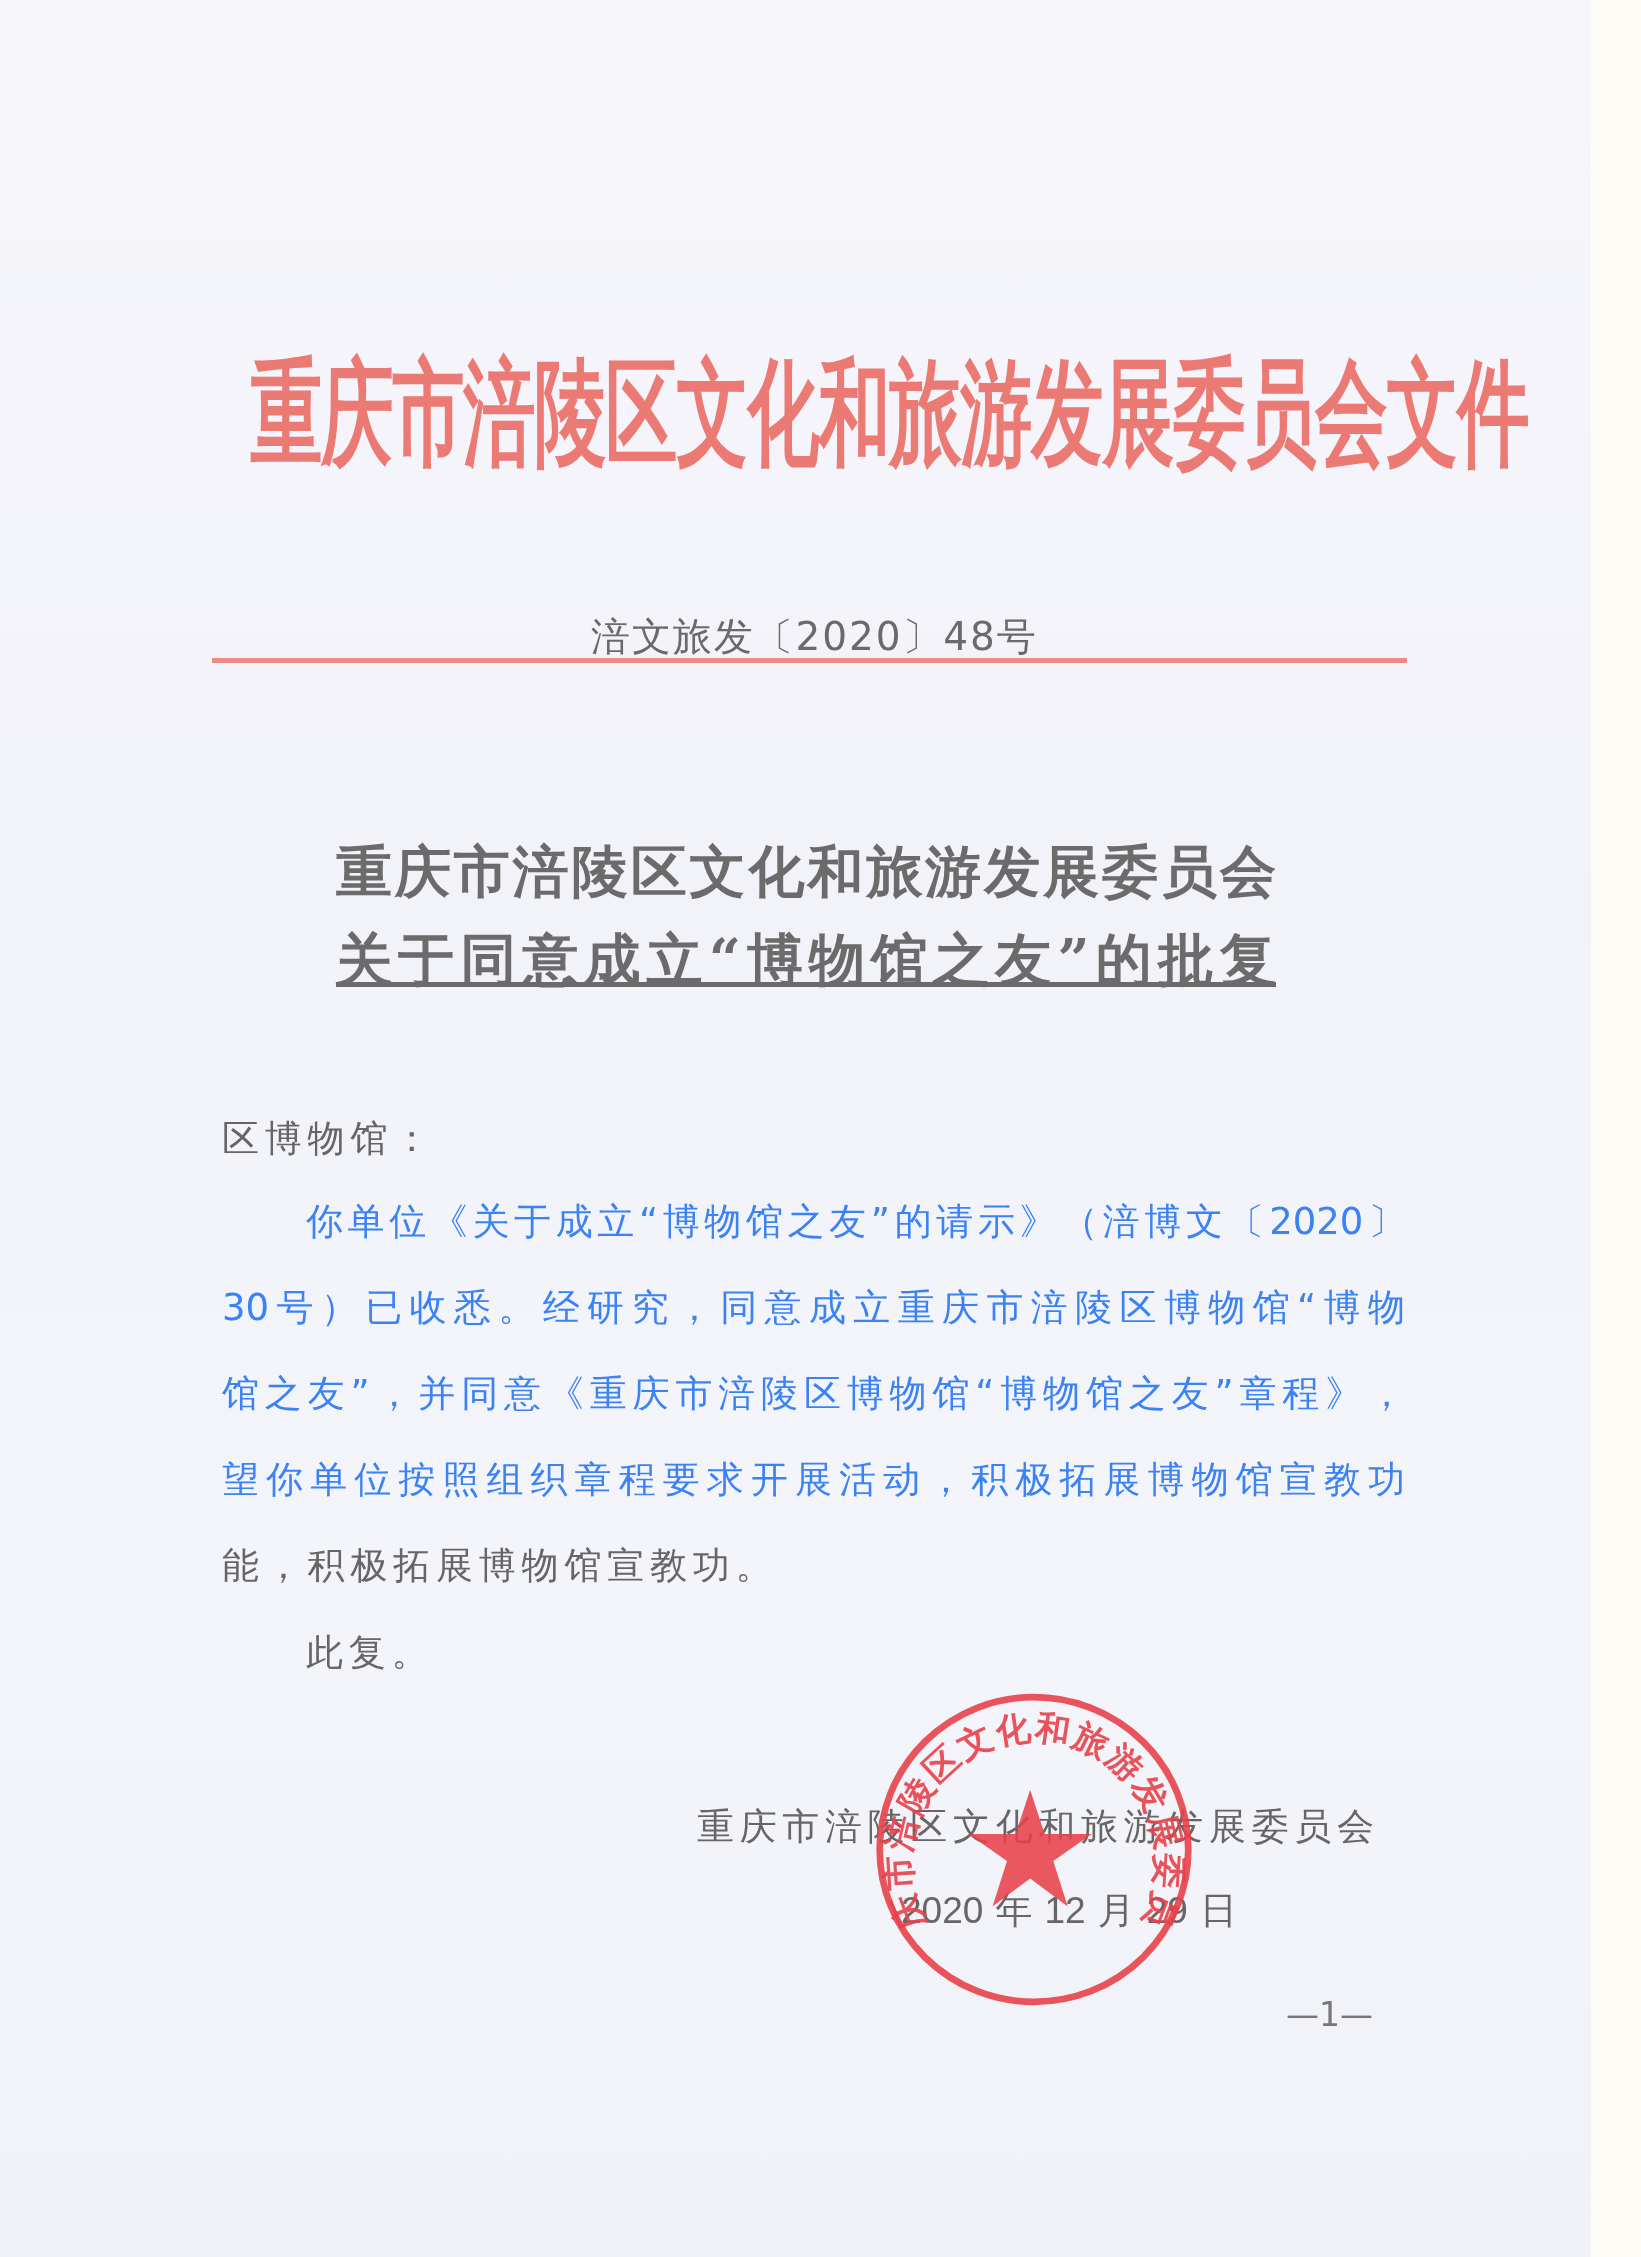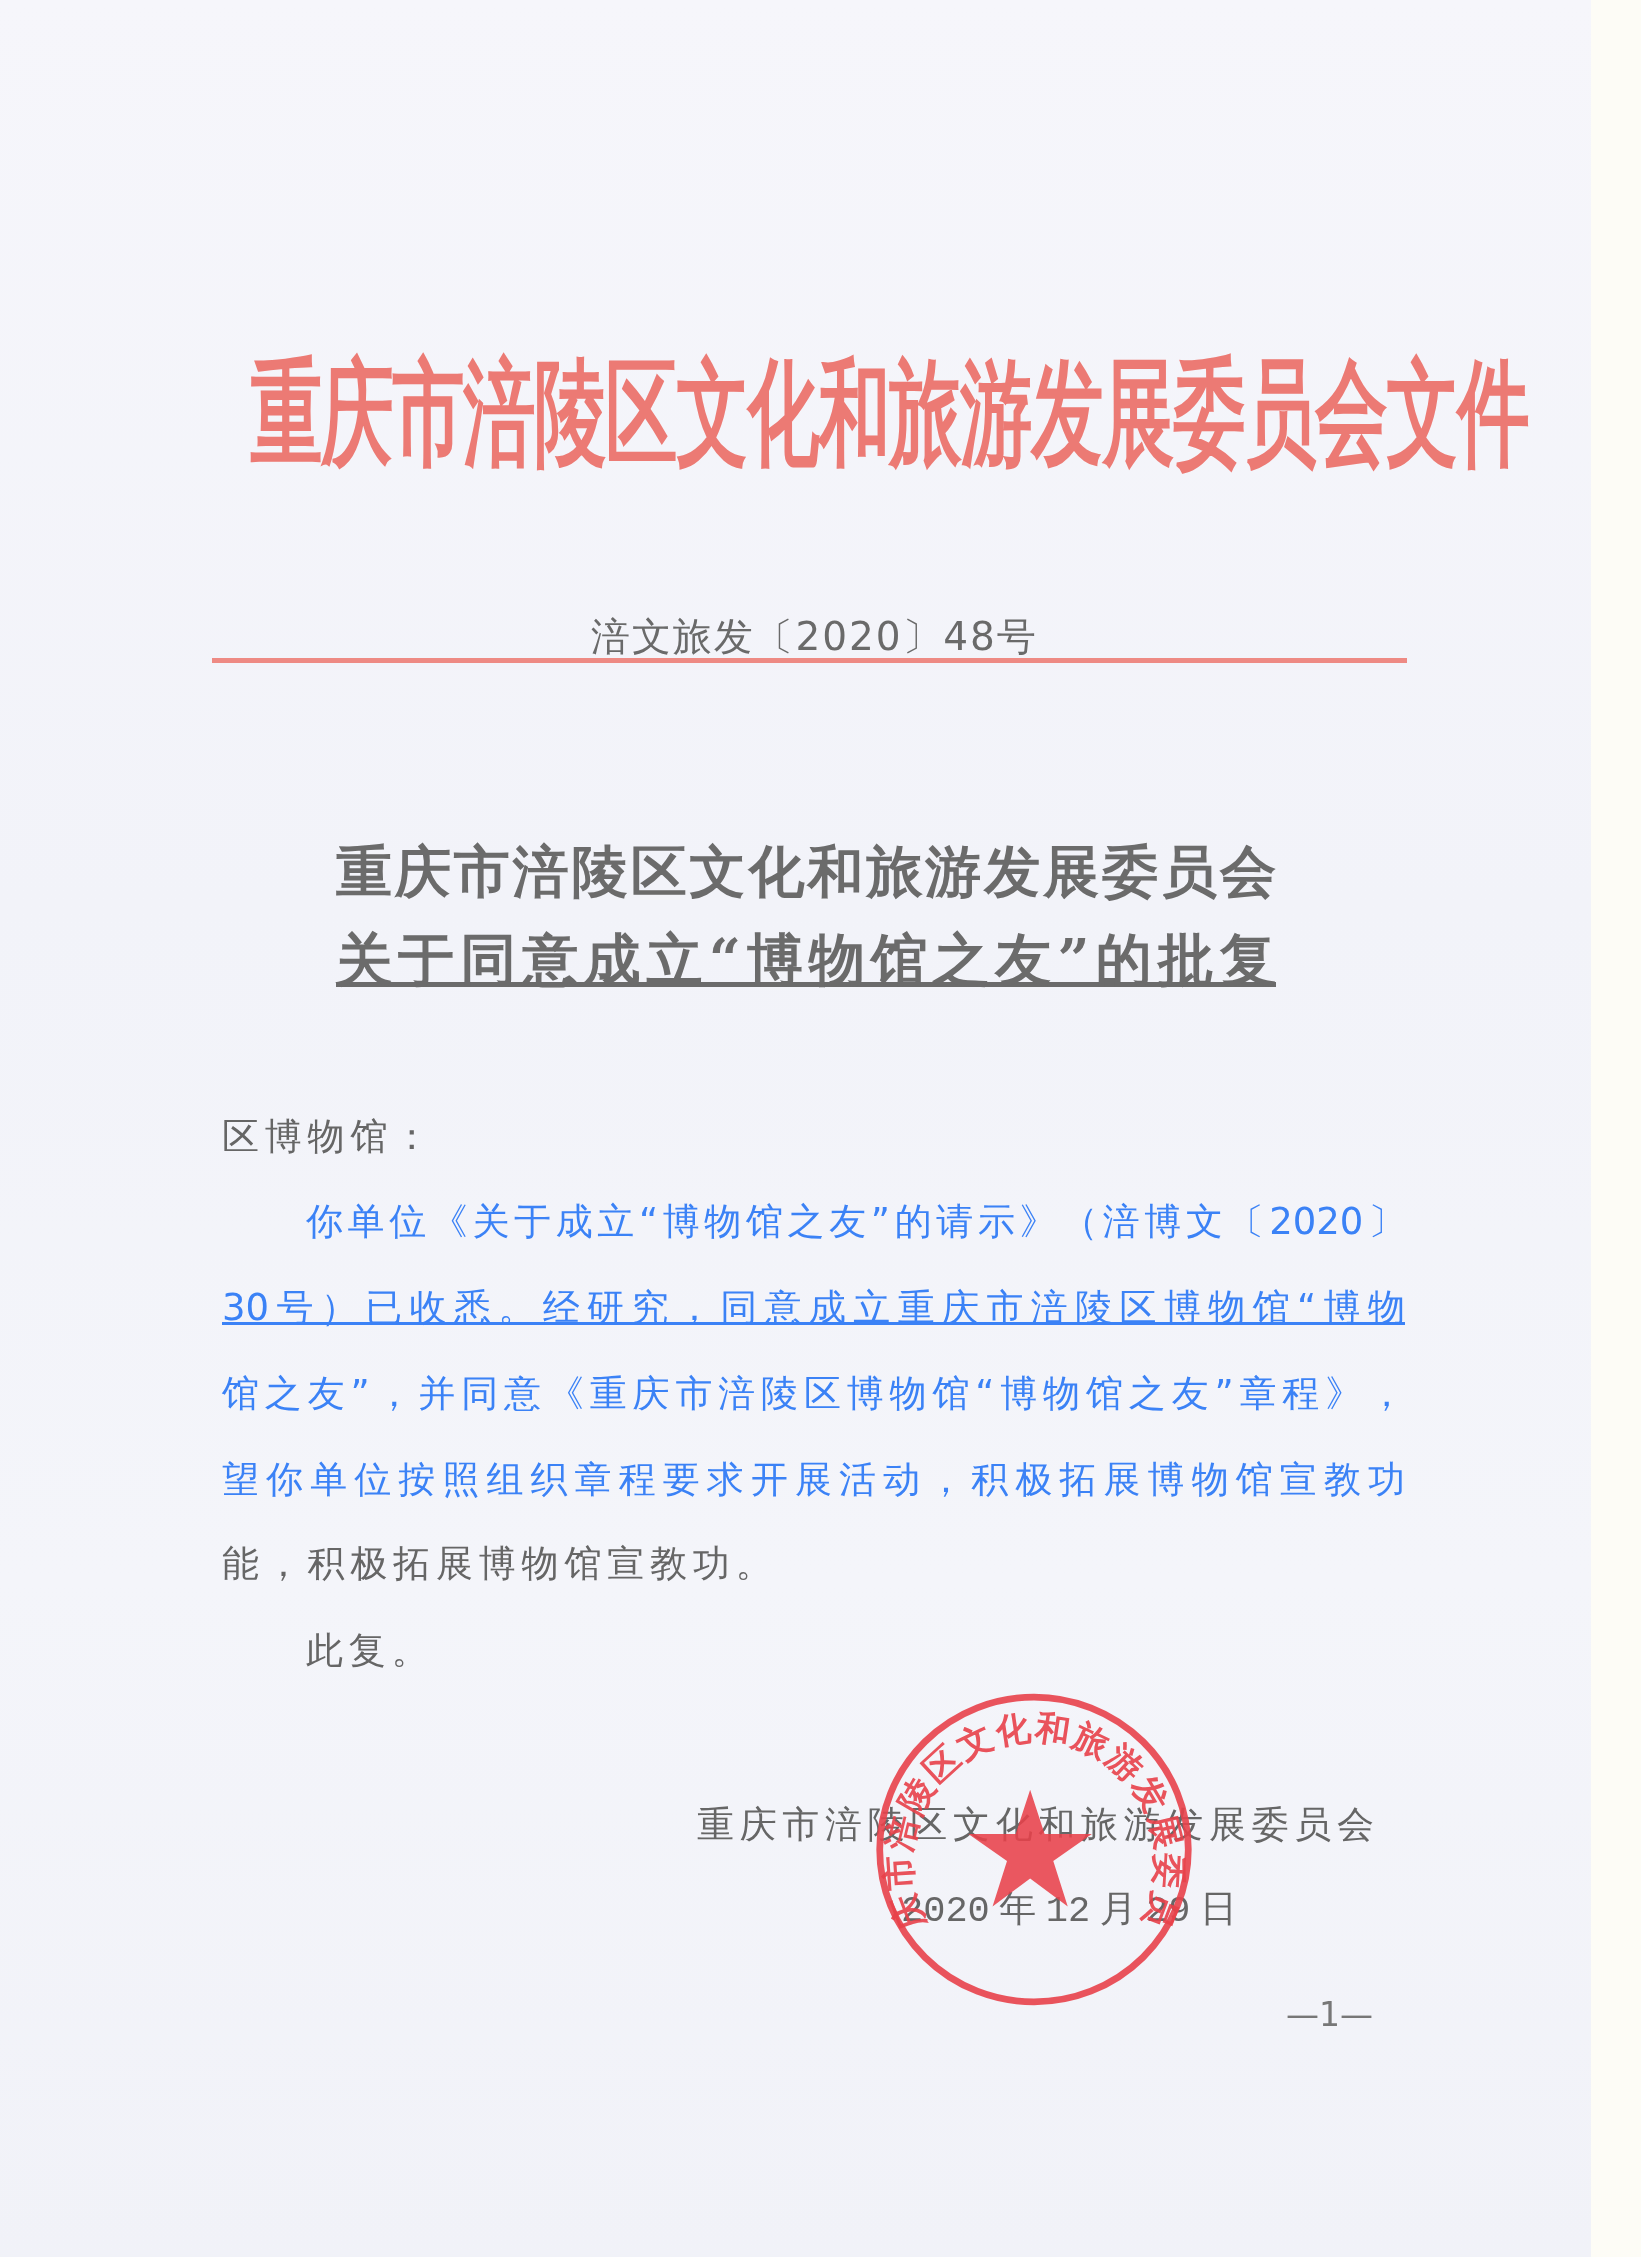--- a/index.html
+++ b/index.html
@@ -33,21 +33,21 @@
     left: 336px; width: 940px; color: #6b6b6b;
     font-family: "DejaVu Serif", serif; font-weight: bold; font-size: 56px; line-height: 62px;
     text-align: justify; text-align-last: justify;
   }
   .body-line {
     left: 222px; width: 1183px; color: #3b82f6;
     font-family: "DejaVu Sans", sans-serif; font-size: 37px; line-height: 42px;
     text-align: justify; text-align-last: justify; white-space: normal;
   }
   .plain {
-    color: #666; font-family: Liberation Mono, monospace; font-size: 37px; line-height: 42px;
+    color: #666; font-family: Liberation Sans, sans-serif; font-size: 37px; line-height: 42px;
     letter-spacing: 5.8px;
   }
   .sig { left: 697px; top: 1806px; width: 677px; text-align: justify; text-align-last: justify; white-space: normal; letter-spacing: 0; }
   .date { left: 866px; top: 1890px; width: 336px; text-align: justify; text-align-last: justify; white-space: normal; letter-spacing: 0; margin-left: 35px; }
   .pageno { left: 1286px; top: 1995px; color: #777; font-size: 33px; line-height: 39px; font-family: "DejaVu Sans", sans-serif; }
   .seal { position: absolute; left: 872px; top: 1689px; width: 324px; height: 321px; }
 </style>
 </head>
 <body>
 
@@ -77,21 +77,21 @@
 <div class="abs docno">涪文旅发〔2020〕48号</div>
 
 <div class="abs redrule"></div>
 
 <div class="abs title" style="top:840px;">重庆市涪陵区文化和旅游发展委员会</div>
 <div class="abs title" style="top:928px;text-decoration:underline;">关于同意成立“博物馆之友”的批复</div>
 
 <div class="abs plain" style="left:222px; top:1118px;">区博物馆：</div>
 
 <div class="abs body-line" style="left:306px; width:1099px; top:1201px;">你单位《关于成立“博物馆之友”的请示》（涪博文〔2020〕</div>
-<div class="abs body-line" style="top:1287px;text-decoration:underline;">30号）已收悉。经研究，同意成立重庆市涪陵区博物馆“博物</div>
+<div class="abs body-line" style="top:1287px;">30号）已收悉。经研究，同意成立重庆市涪陵区博物馆“博物</div>
 <div class="abs body-line" style="top:1373px;">馆之友”，并同意《重庆市涪陵区博物馆“博物馆之友”章程》，</div>
 <div class="abs body-line" style="top:1459px;">望你单位按照组织章程要求开展活动，积极拓展博物馆宣教功</div>
 <div class="abs plain" style="left:222px; top:1545px;">能，积极拓展博物馆宣教功。</div>
 <div class="abs plain" style="left:306px; top:1632px;">此复。</div>
 
 <div class="abs plain sig">重庆市涪陵区文化和旅游发展委员会</div>
 <div class="abs plain date">2020年12月29日</div>
 
 <svg class="seal" viewBox="0 0 336 332">
   <defs>

